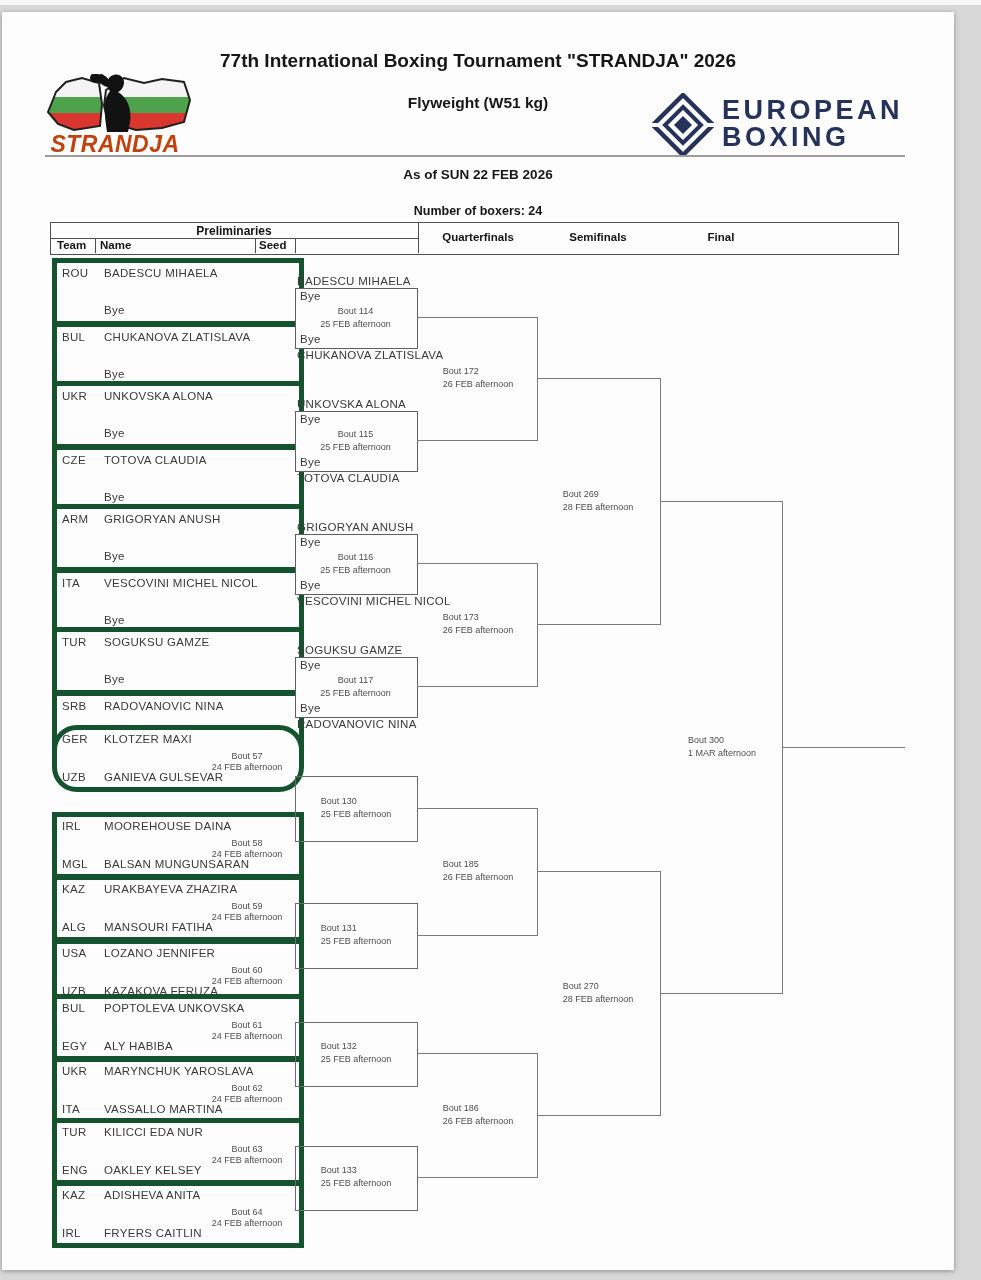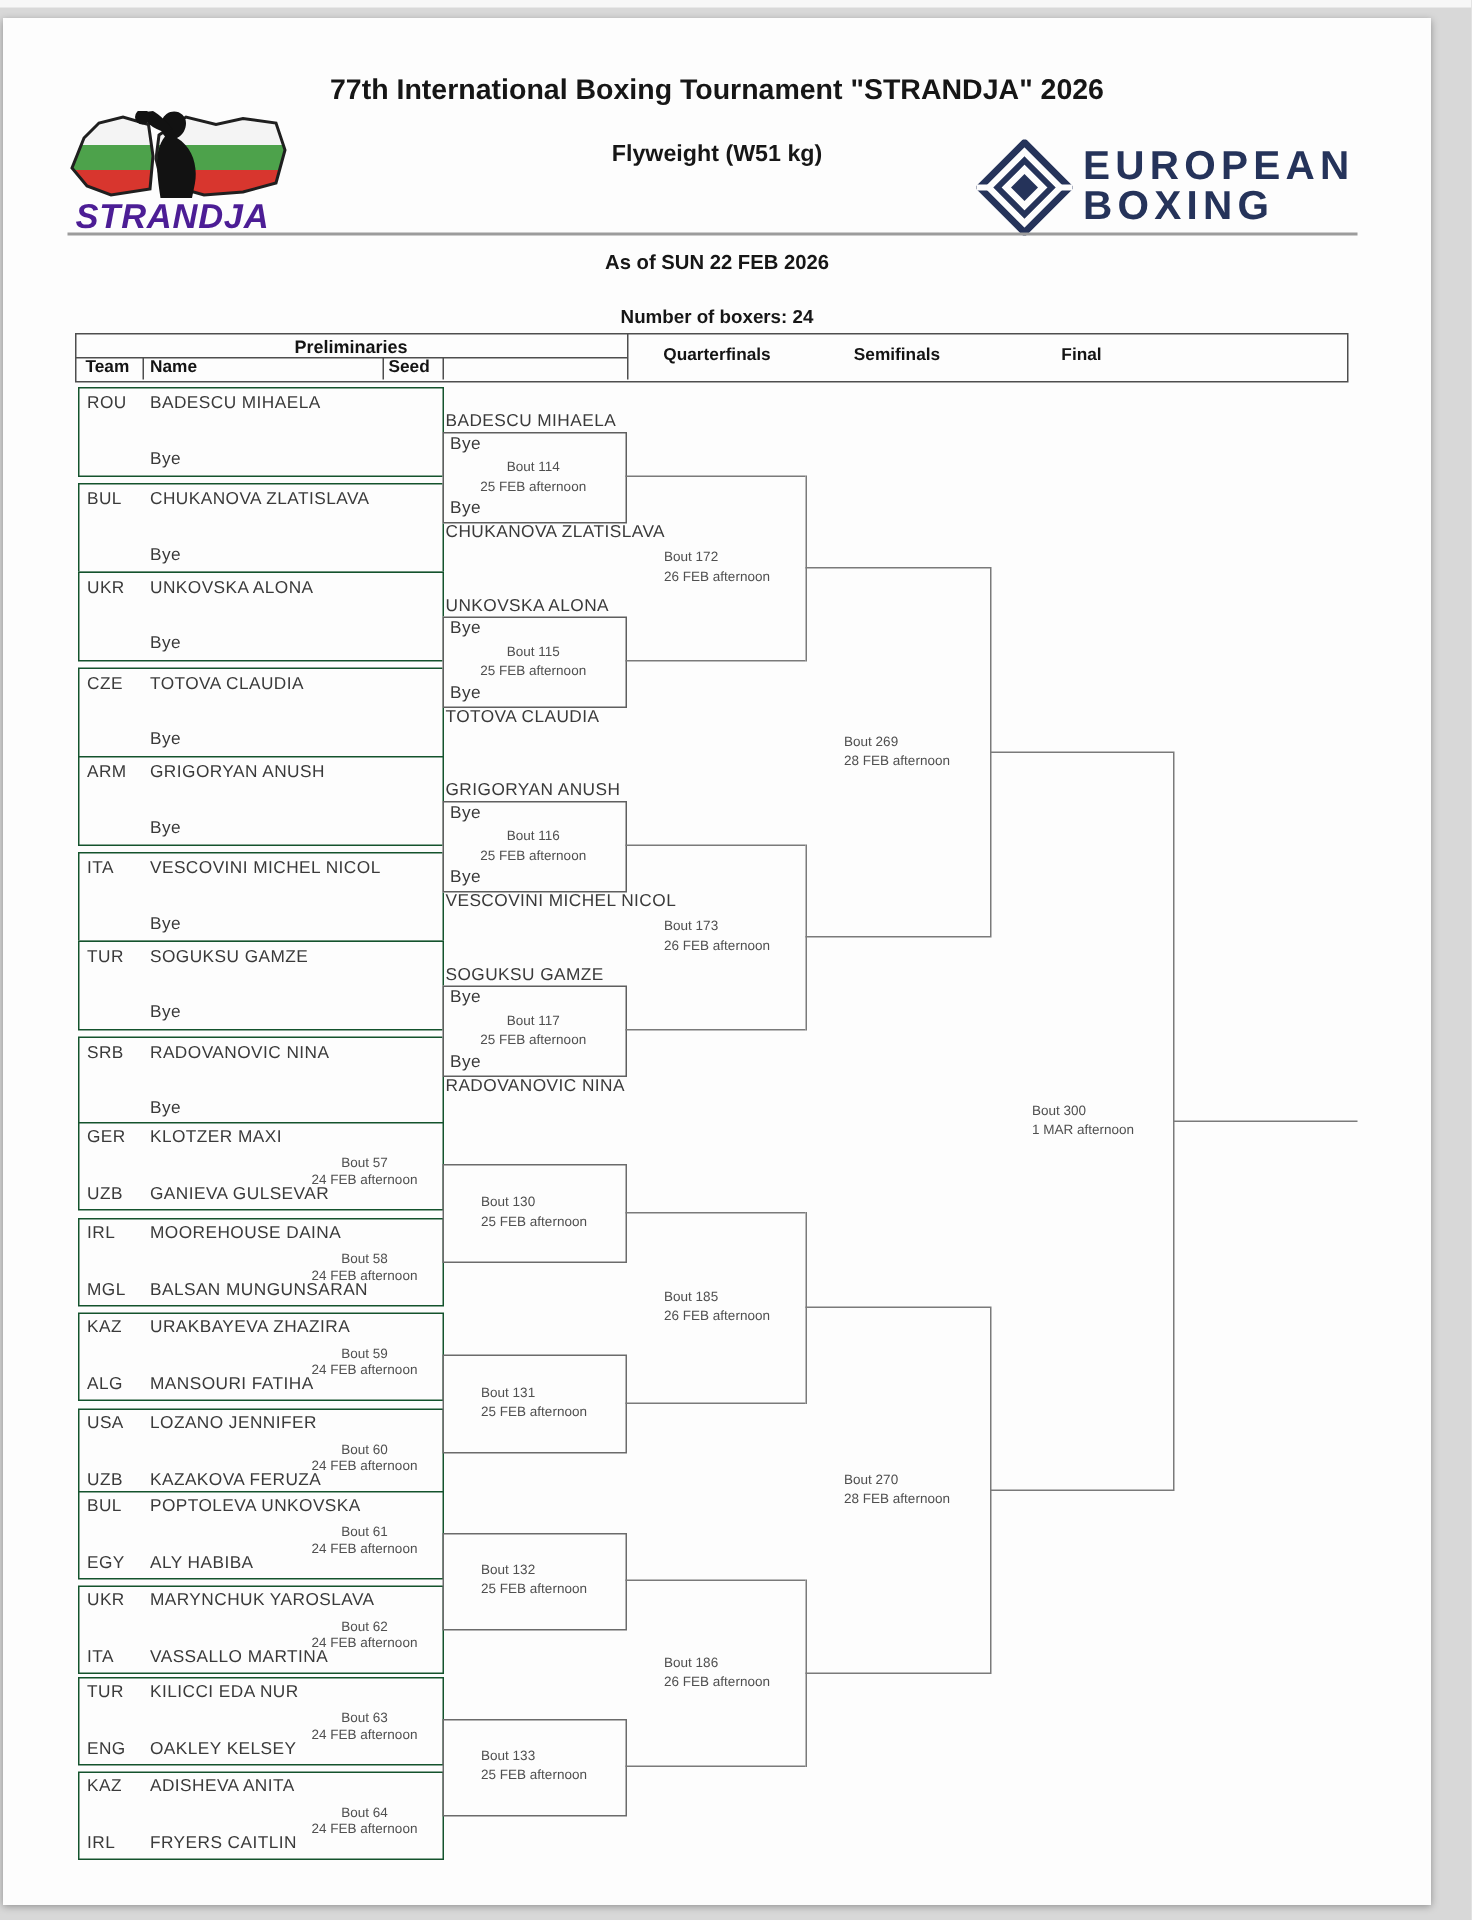--- a/index.html
+++ b/index.html
@@ -2,34 +2,34 @@
 <html><head>
 <meta charset="utf-8">
 <style>
   html,body{margin:0;padding:0;}
   body{background:#cfcfcf;font-family:"Liberation Sans",sans-serif;}
   #root{position:relative;width:981px;height:1280px;background:#d8d8d8;overflow:hidden;}
   .page{position:absolute;left:2px;top:12px;width:952px;height:1258px;background:#fdfdfd;box-shadow:0 1px 5px rgba(0,0,0,.35);}
   .topstrip{position:absolute;left:0;top:0;width:981px;height:5px;background:#f7f7f7;}
   .hc{position:absolute;left:52px;width:852px;text-align:center;color:#161616;font-weight:bold;white-space:nowrap;}
   .c{position:absolute;font-size:11.5px;color:#3a3a3a;white-space:nowrap;line-height:13px;letter-spacing:.3px;}
-  .pbox{position:absolute;left:52px;width:242px;height:58px;border:1px solid #14532d;background:#fdfdfd;}
+  .pbox{position:absolute;left:52px;width:242px;height:58px;border:5px solid #14532d;background:#fdfdfd;}
   .p2{height:57px;}
   .qbox{position:absolute;left:295px;width:121px;height:59px;border:1px solid #5f5f5f;background:#fdfdfd;}
   .r2box{position:absolute;left:295px;width:121px;border:1px solid #6b6b6b;}
   .hl{position:absolute;height:1px;background:#7a7a7a;}
   .vl{position:absolute;width:1px;background:#7a7a7a;}
   .bout{position:absolute;font-size:9px;color:#4f4f4f;line-height:13px;white-space:nowrap;transform:translateX(-50%);}
   .boutin{position:absolute;font-size:9px;color:#4f4f4f;text-align:center;line-height:13px;white-space:nowrap;}
   .boutin2{position:absolute;font-size:9px;color:#4f4f4f;text-align:center;line-height:11px;white-space:nowrap;}
   .hdr{position:absolute;font-weight:bold;font-size:11.5px;color:#141414;white-space:nowrap;}
   .thline{background:#4e4e4e;}
   .tbox{position:absolute;left:50px;top:222px;width:847px;height:31px;border:1px solid #4e4e4e;background:transparent;}
   .eb-text{position:absolute;left:722px;top:97px;font-weight:bold;font-size:27px;line-height:27px;letter-spacing:3.5px;white-space:nowrap;}
-  .strandja-text{position:absolute;left:40px;top:131px;width:150px;text-align:center;font-weight:bold;font-style:italic;font-size:23px;letter-spacing:.5px;color:#4c1d95;white-space:nowrap;}
+  .strandja-text{position:absolute;left:40px;top:131px;width:150px;text-align:center;font-weight:bold;font-style:italic;font-size:23px;letter-spacing:.5px;color:#c2410c;white-space:nowrap;}
   .rule{position:absolute;left:45px;top:155px;width:860px;height:2px;background:#9c9c9c;}
 </style>
 </head>
 <body>
 
 <div id="root">
   <div class="topstrip"></div>
   <div class="page"></div>
 
   <div class="hc" style="top:50px;font-size:19px;">77th International Boxing Tournament "STRANDJA" 2026</div>
@@ -161,21 +161,21 @@
   <div class="qbox" style="top:657px;">
     <span class="c" style="left:4px;top:1px;">Bye</span>
     <div class="boutin" style="left:0;width:119px;top:16px;">
       <span style="display:block">Bout 117</span>
       <span style="display:block">25 FEB afternoon</span>
     </div>
     <span class="c" style="left:4px;top:44px;">Bye</span>
   </div>
   <span class="c" style="left:297px;top:718px;">RADOVANOVIC NINA</span>
 
-  <div class="pbox p2" style="top:748px;">
+  <div class="pbox p2" style="top:725px;border-radius:25px;">
     <span class="c" style="left:5px;top:3px;">GER</span>
     <span class="c" style="left:47px;top:3px;">KLOTZER MAXI</span>
     <div class="boutin2" style="left:130px;width:120px;top:21px;">
       <span style="display:block">Bout 57</span>
       <span style="display:block">24 FEB afternoon</span>
     </div>
     <span class="c" style="left:5px;top:41px;">UZB</span>
     <span class="c" style="left:47px;top:41px;">GANIEVA GULSEVAR</span>
   </div>
   <div class="pbox p2" style="top:812px;">

